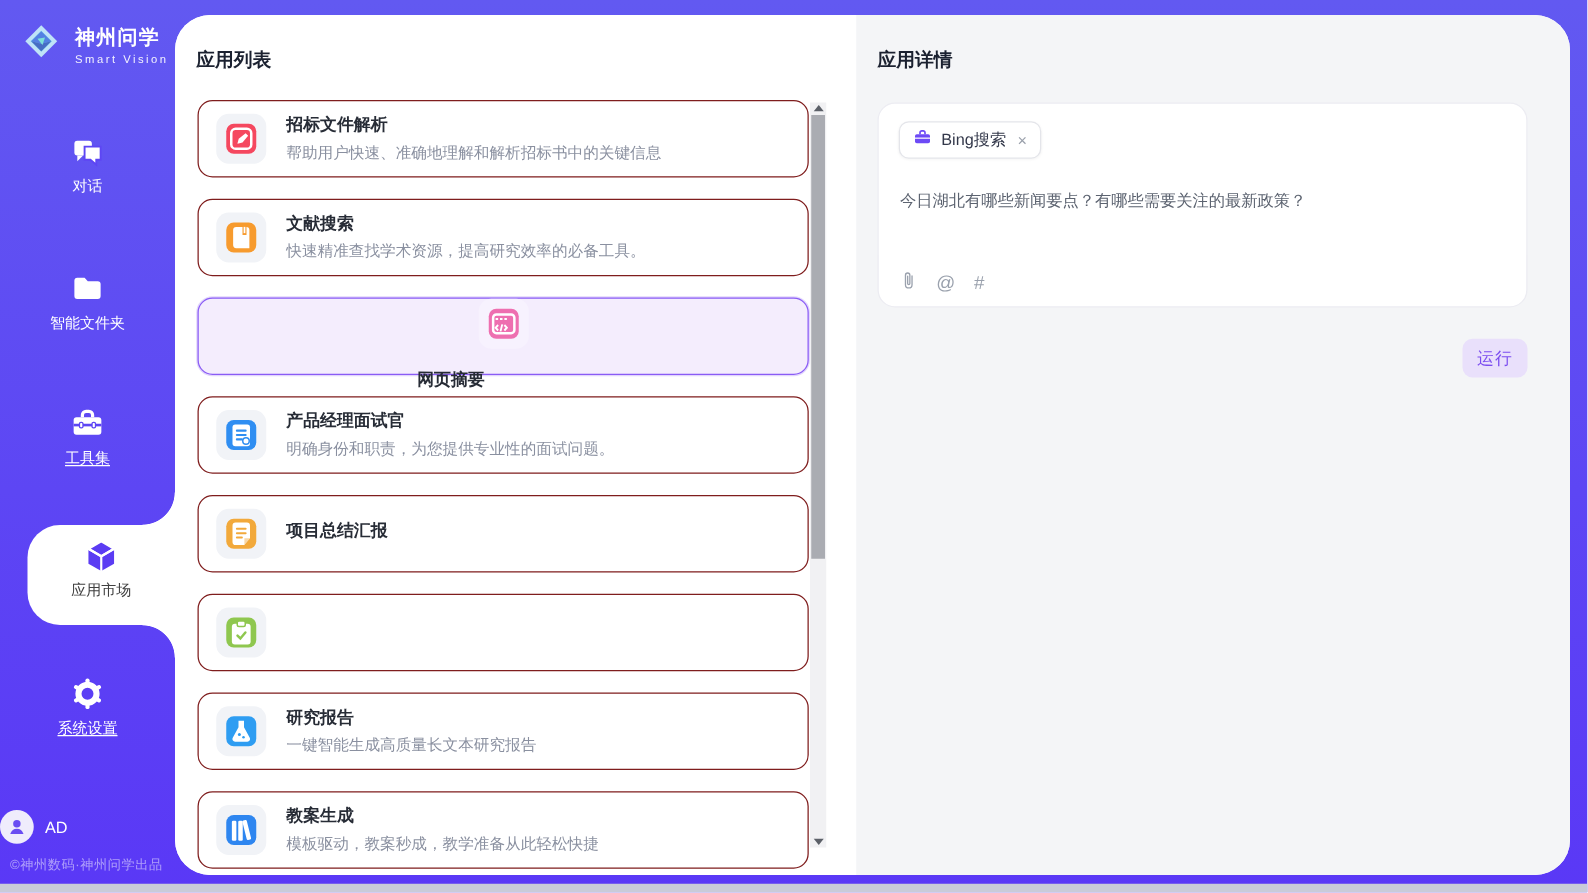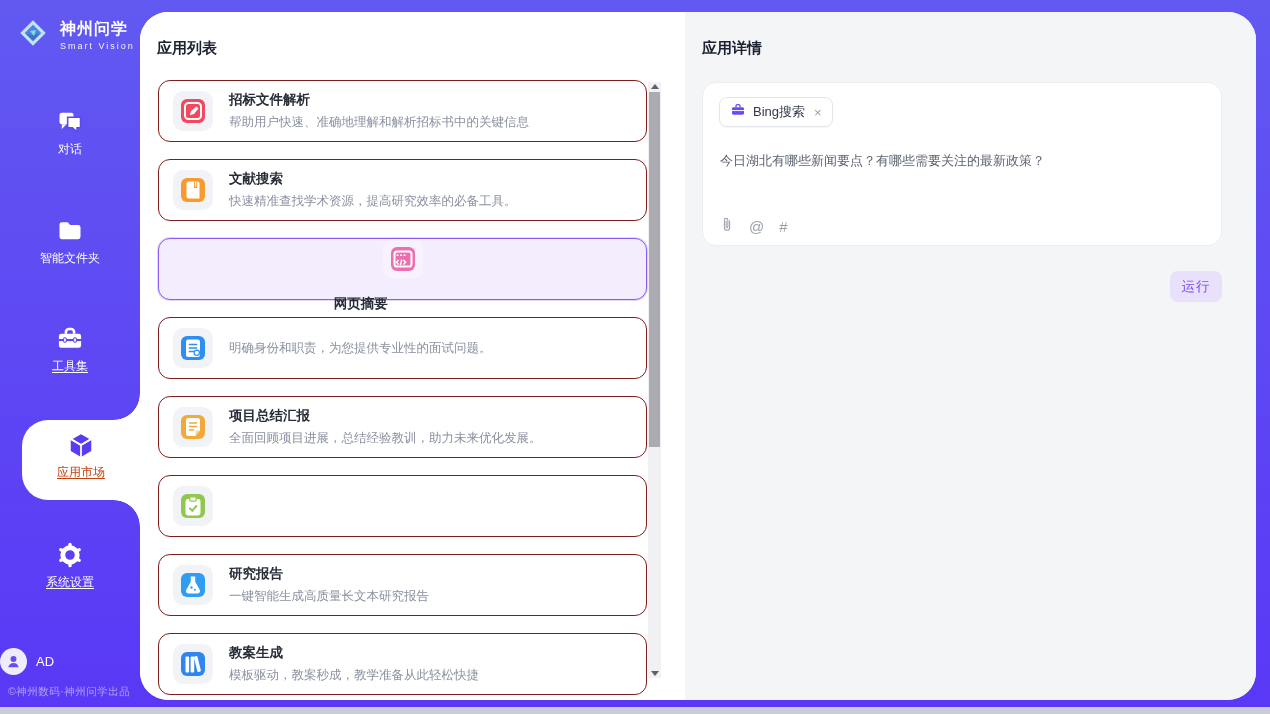--- a/index.html
+++ b/index.html
@@ -18,21 +18,21 @@
   .nav-item .nico { display:block; margin:0 auto 5px; width:28px; height:28px; }
   .nav-item .nlabel { font-size:12px; color:#fff; }
   .nav-item .nlabel.u { text-decoration:underline; text-underline-offset:2px; }
   .nav-active { position:absolute; left:22px; width:118px; height:80px; background:#fff;
     border-radius:26px 0 0 26px; text-align:center; padding-top:10px; cursor:pointer; }
   .nav-active::before { content:""; position:absolute; right:0; top:-26px; width:26px; height:26px;
     background:radial-gradient(circle 26px at 0 0, rgba(0,0,0,0) 25.4px, #fff 26px); }
   .nav-active::after { content:""; position:absolute; right:0; bottom:-26px; width:26px; height:26px;
     background:radial-gradient(circle 26px at 0 100%, rgba(0,0,0,0) 25.4px, #fff 26px); }
   .nav-active .nico { display:block; margin:0 auto 4px; width:30px; height:30px; }
-  .nav-active .nlabel { font-size:12px; color:#c2410c; text-decoration:underline; text-underline-offset:2px; }
+  .nav-active .nlabel { font-size:12px; color:#404040; text-underline-offset:2px; }
   .user-row { position:absolute; left:0; top:648px; width:140px; display:flex; align-items:center;
     justify-content:flex-start; gap:9px; cursor:pointer; }
   .avatar { width:27px; height:27px; border-radius:50%; background:#efecfc; display:flex;
     align-items:center; justify-content:center; }
   .user-name { font-size:13px; color:#fff; }
   .side-footer { position:absolute; left:8px; top:685px; width:132px; font-size:10.5px;
     color:rgba(255,255,255,.5); letter-spacing:.5px; }
 
   
   .main { position:absolute; left:140px; top:12px; width:1116px; height:688px;
@@ -218,36 +218,36 @@
             <div class="app-ico-wrap">
               <div class="app-ico" style="background: rgb(47, 142, 242);">
                 <svg viewBox="0 0 24 24" width="100%" height="100%">
                   <rect x="5" y="3.5" width="14" height="17.5" rx="2.2" fill="#fff"></rect>
                   <path d="M8.5 8.5h7M8.5 12h7M8.5 15.5h4" stroke="#2f8ef2" stroke-width="1.7" stroke-linecap="round"></path>
                   <circle cx="15.8" cy="16.8" r="2.6" fill="#fff" stroke="#2f8ef2" stroke-width="1.2"></circle>
                 </svg>
               </div>
             </div>
             <div>
+              <div class="app-ttl">产品经理面试官</div>
               <div class="app-desc">明确身份和职责，为您提供专业性的面试问题。</div>
             </div>
           </div>
           <div class="app-card" style="top: 384px;">
             <div class="app-ico-wrap">
               <div class="app-ico" style="background: rgb(242, 169, 59);">
                 <svg viewBox="0 0 24 24" width="100%" height="100%">
                   <path d="M5 5.5A2.5 2.5 0 017.5 3h9A2.5 2.5 0 0119 5.5v10L14.5 21h-7A2.5 2.5 0 015 18.5z" fill="#fff"></path>
                   <path d="M8.5 8h7M8.5 11.5h7M8.5 15h4" stroke="#f2a93b" stroke-width="1.6" stroke-linecap="round"></path>
                   <path d="M14.5 21v-5.5H19z" fill="#f2a93b" opacity=".45"></path>
                 </svg>
               </div>
             </div>
             <div>
               <div class="app-ttl">项目总结汇报</div>
-              <div class="app-desc">全面回顾项目进展，总结经验教训，助力未来优化发展。</div>
             </div>
           </div>
           <div class="app-card" style="top: 463px;">
             <div class="app-ico-wrap">
               <div class="app-ico" style="background: rgb(143, 199, 79);">
                 <svg viewBox="0 0 24 24" width="100%" height="100%">
                   <rect x="4.5" y="5" width="15" height="16.5" rx="2.4" fill="#fff"></rect>
                   <rect x="8.8" y="2.8" width="6.4" height="4.4" rx="1.4" fill="#fff" stroke="#8fc74f" stroke-width="1.2"></rect>
                   <path d="M9 14.5l2.3 2.3 4-4.8" fill="none" stroke="#8fc74f" stroke-width="2" stroke-linecap="round"></path>
                 </svg>

